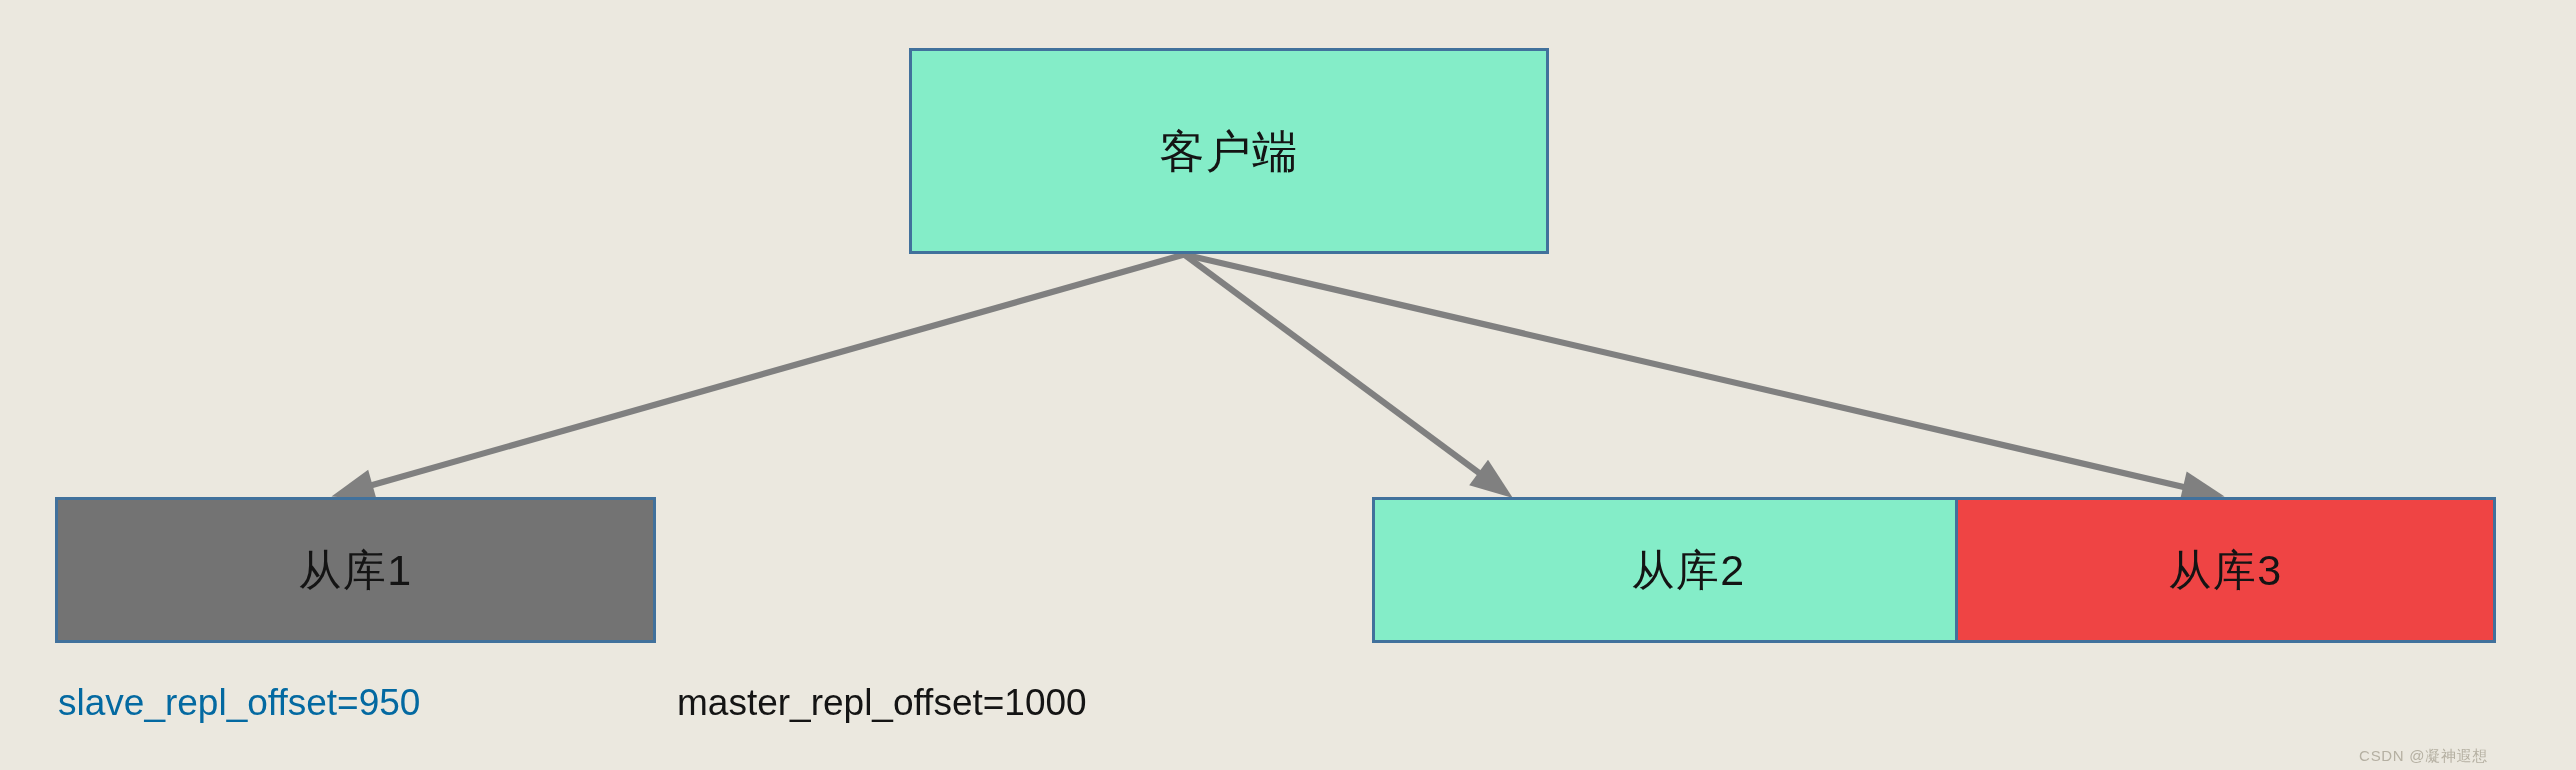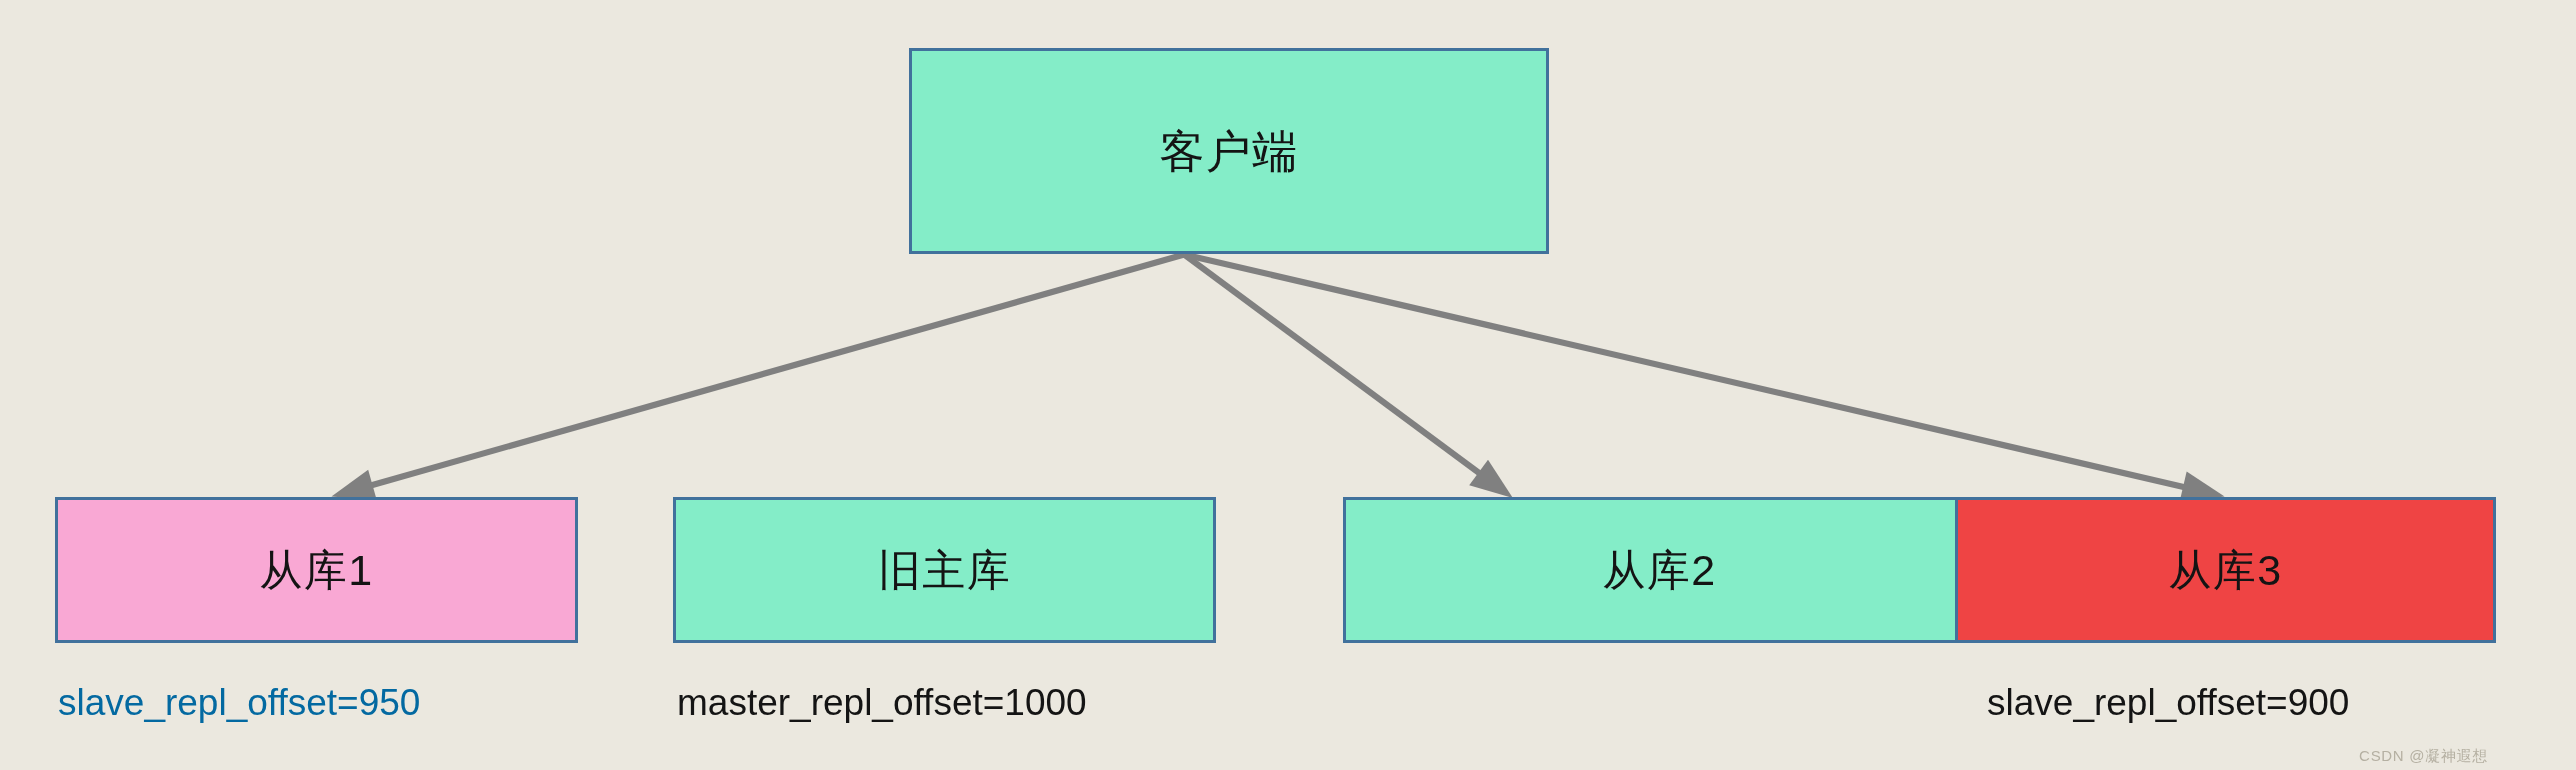--- a/index.html
+++ b/index.html
@@ -93,33 +93,29 @@
       <g>
         <line x1="1722" y1="370" x2="3186.300589721555" y2="710.6700644956956" stroke="#808080" stroke-width="9"></line>
         <polygon points="3235,722 3169.4009609227483,730.3526087027471 3179.8245015867083,685.5491512465778" fill="#808080"></polygon>
       </g>
     </svg>
 
   <div class="node-box client-box" style="left: 909px; top: 48px; width: 640px; height: 206px; background: rgb(132, 237, 200); border-color: rgb(65, 113, 156);">
     <span class="node-label" style="color: rgb(20, 20, 20);">客户端</span>
   </div>
 
-  <div class="node-box replica-box" id="node-0" style="background: #f9a8d4; border-color: rgb(65, 113, 156); left: 55px; width: 523px;">
+  <div class="node-box replica-box" id="node-0" style="background: #737373; border-color: rgb(65, 113, 156); left: 55px; width: 601px;">
     <span class="node-label" style="color: rgb(20, 20, 20);">从库1</span>
   </div>
-  <div class="node-box replica-box" id="node-1" style="background: rgb(132, 237, 200); border-color: rgb(65, 113, 156); left: 673px; width: 543px;">
-    <span class="node-label" style="color: rgb(20, 20, 20);">旧主库</span>
-  </div>
-  <div class="node-box replica-box" id="node-2" style="background: rgb(132, 237, 200); border-color: rgb(65, 113, 156); left: 1343px; width: 633px;">
+  <div class="node-box replica-box" id="node-2" style="background: rgb(132, 237, 200); border-color: rgb(65, 113, 156); left: 1372px; width: 633px;">
     <span class="node-label" style="color: rgb(20, 20, 20);">从库2</span>
   </div>
   <div class="node-box replica-box" id="node-3" style="background: #ef4444; border-color: rgb(65, 113, 156); left: 1955px; width: 541px;">
     <span class="node-label" style="color: rgb(20, 20, 20);">从库3</span>
   </div>
 
   <div class="offset-label" id="offset-0" style="left: 58px; color: #0369a1;">slave_repl_offset=950</div>
   <div class="offset-label" id="offset-1" style="left: 677px; color: rgb(20, 20, 20);">master_repl_offset=1000</div>
-  <div class="offset-label" id="offset-3" style="left: 1987px; color: rgb(20, 20, 20);">slave_repl_offset=900</div>
 
   <div id="watermark" style="color: rgb(181, 176, 162);">CSDN @凝神遐想</div>
 
 </div>
 
 
 </body></html>

